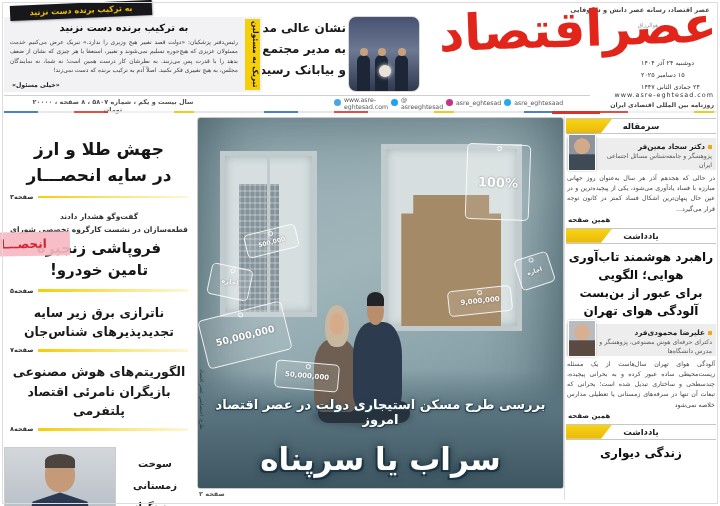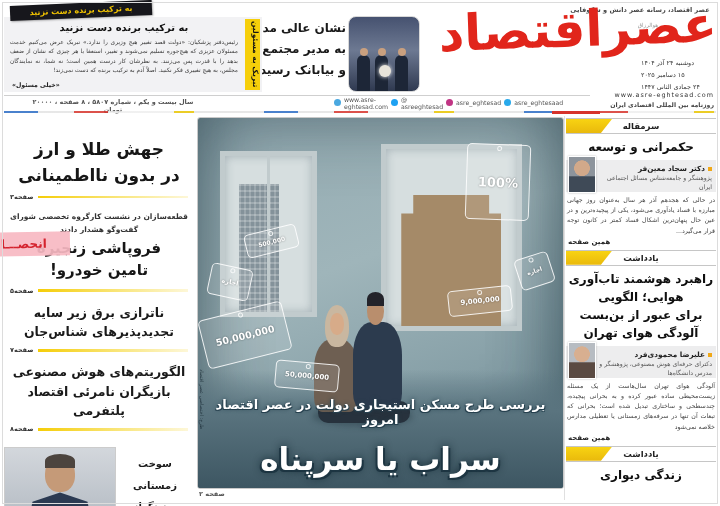--- a/index.html
+++ b/index.html
@@ -184,30 +184,30 @@
     <span>asre_eghtesad</span>
     <span class="sicon" style="background:#29a9eb"></span>
     <span>asre_eghtesaad</span>
   </div>
   <div class="color-strip"></div>
   <div class="red-accent"></div>
 
   <div class="leftcol">
     <div class="h-xl">
       <div>جهش طلا و ارز</div>
-      <div>در بدون نااطمینانی</div>
+      <div>در سایه انحصـــار</div>
     </div>
     <div class="pageline">
       <span class="pg">صفحه۳</span>
       <span class="bar"></span>
     </div>
 
     <div class="kicker-sm">
+      <div>گفت‌وگو هشدار دادند</div>
       <div>قطعه‌سازان در نشست کارگروه تخصصی شورای</div>
-      <div>گفت‌وگو هشدار دادند</div>
     </div>
     <div class="h-lg">
       <div>فروپاشی زنجیره</div>
       <div>تامین خودرو!</div>
     </div>
     <div class="stamp">انحصـــار</div>
     <div class="pageline">
       <span class="pg">صفحه۵</span>
       <span class="bar"></span>
     </div>
@@ -281,21 +281,20 @@
   <div class="main-page">صفحه ۲</div>
 
   <div class="vrule"></div>
   <div class="rightcol">
 
     <div class="sec-head">
       <div class="sec-flag"></div>
       <div class="sec-label">سرمقاله</div>
     </div>
     <div class="r-title">
-      <div>حکمرانی و توسعه</div>
     </div>
     <div class="author">
       <div class="a-photo ph-m1"></div>
       <div class="a-text">
         <div class="a-name">دکتر سجاد معین‌فر</div>
         <div class="a-role">پژوهشگر و جامعه‌شناس مسائل اجتماعی ایران</div>
       </div>
     </div>
     <div class="r-body">در حالی که هجدهم آذر هر سال به‌عنوان روز جهانی مبارزه با فساد یادآوری می‌شود، یکی از پیچیده‌ترین و در عین حال پنهان‌ترین اشکال فساد کمتر در کانون توجه قرار می‌گیرد...</div>
     <div class="more">همین صفحه</div>

